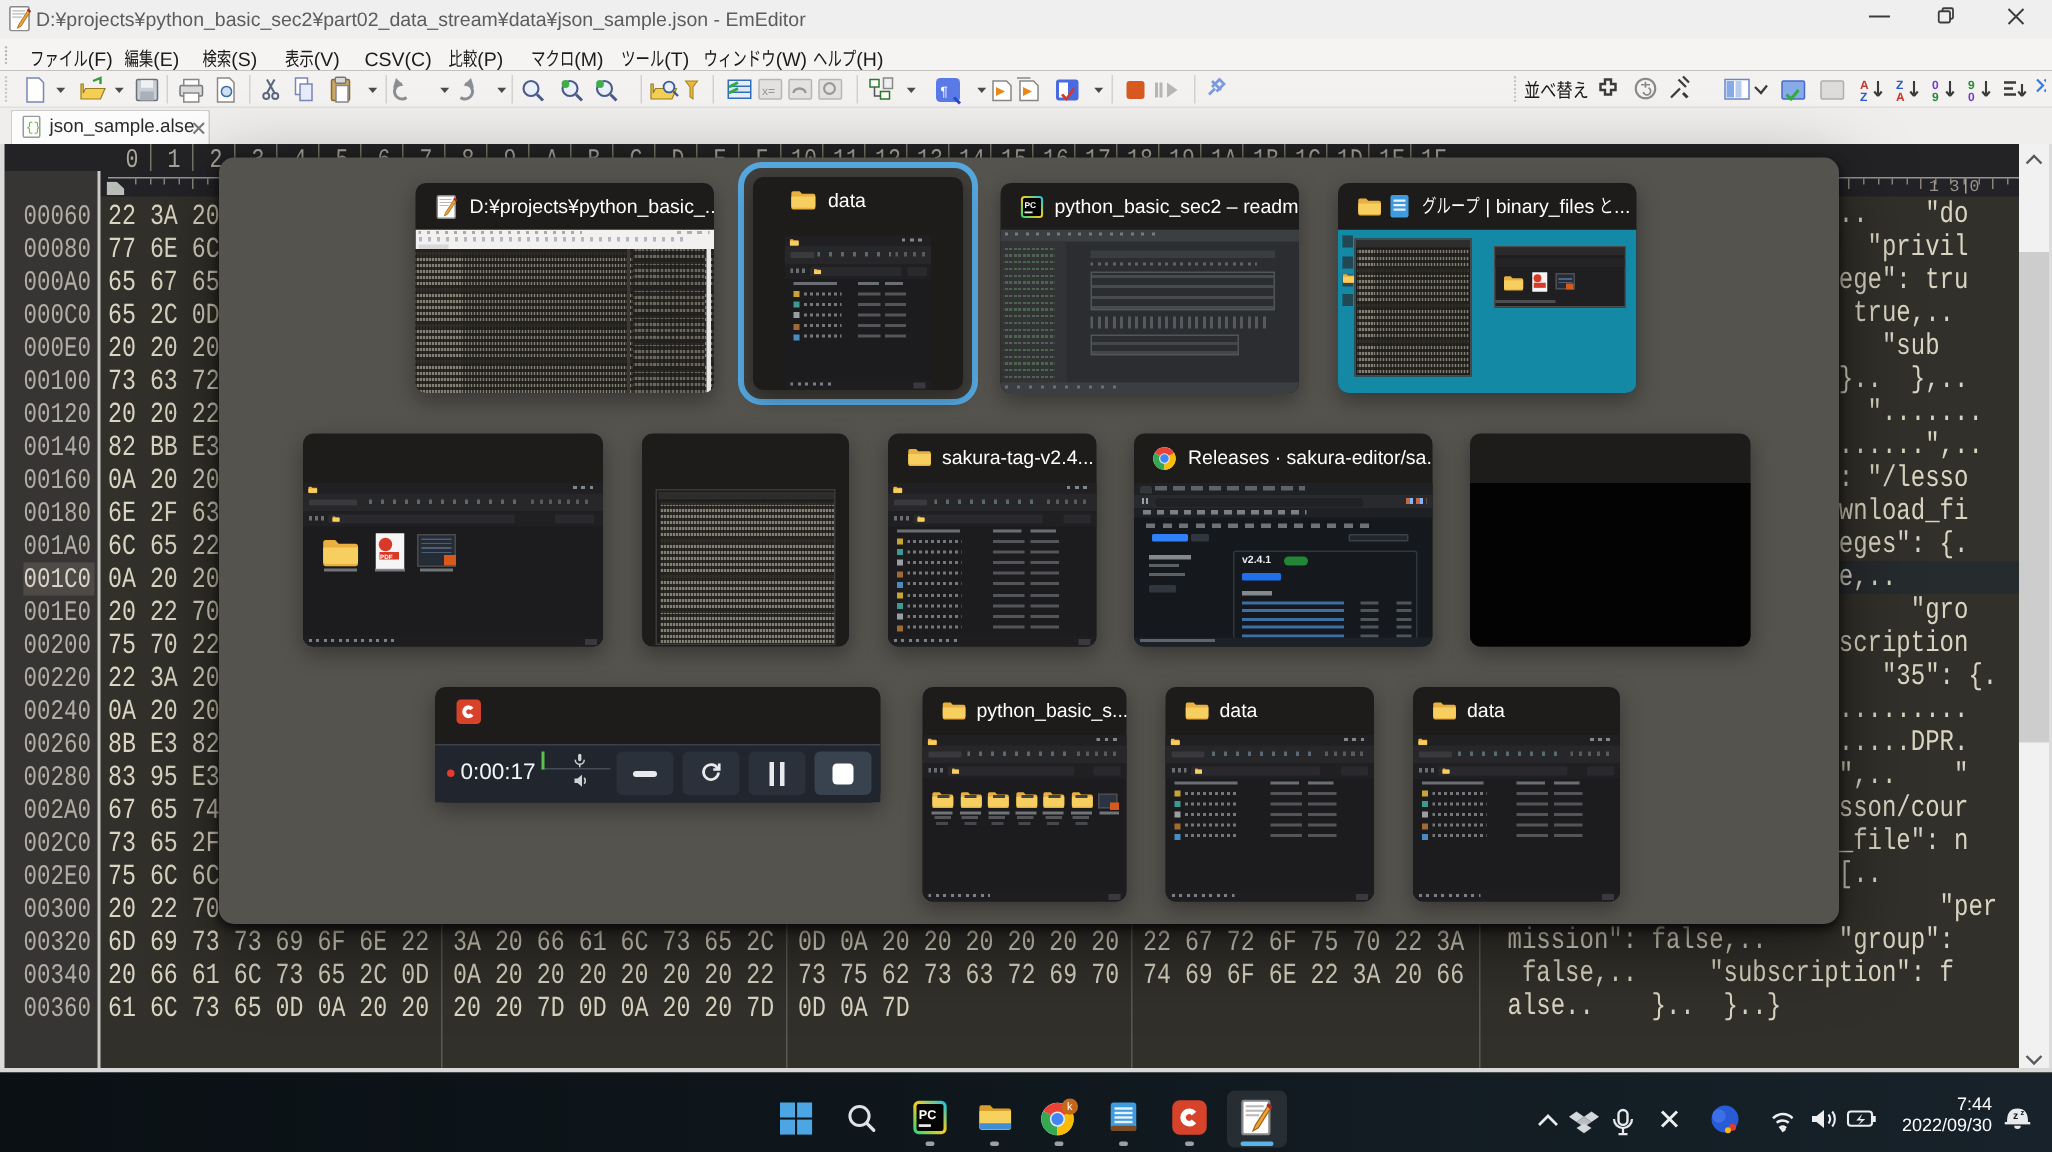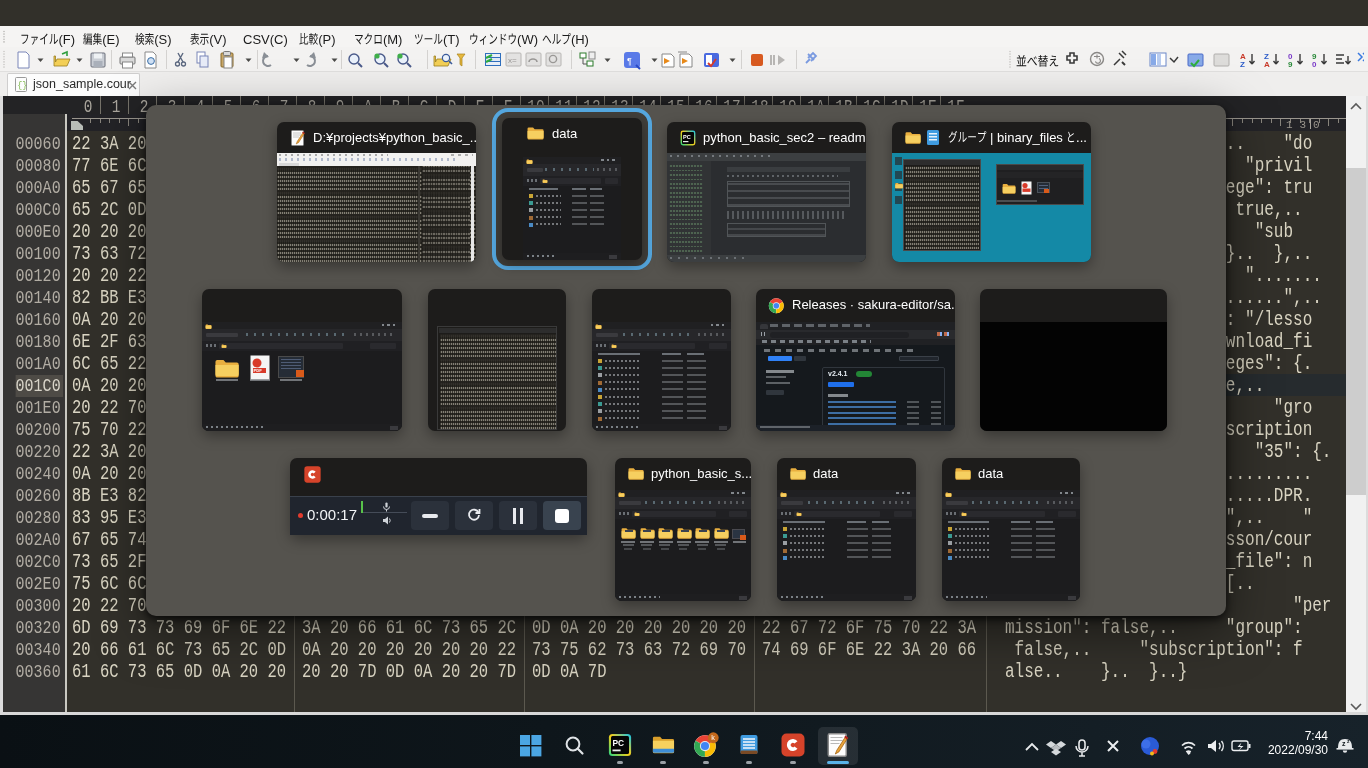--- a/index.html
+++ b/index.html
@@ -35,20 +35,35 @@
 .rdot{position:absolute;top:46px;width:6px;height:3px;border-radius:2px;background:#9aa0a6}
 
 #overlay{position:absolute;left:146px;top:105px;width:1080px;height:511px;background:#55534e;border-radius:10px;box-shadow:0 3px 8px rgba(0,0,0,.75),0 14px 50px rgba(0,0,0,.5)}
 .card{position:absolute;background:#1d1c1b;border-radius:7px;box-shadow:0 5px 14px rgba(0,0,0,.35)}
 .ctitle{position:absolute;left:0;top:0;width:100%;height:31px;color:#fff;font-size:13px;white-space:nowrap;overflow:hidden}
 .clab{position:absolute;left:36px;top:8px}
 .thumb{position:absolute;overflow:hidden}
 </style></head>
 <body>
 <div id="root">
+<div id="titlebar">
+<svg class="abs" style="left:5px;top:4px" width="17" height="17" viewBox="0 0 16 16">
+<rect x="1.5" y="0.5" width="12" height="15" rx="1" fill="#fdfdfd" stroke="#8a8a8a" stroke-width="1"></rect>
+<path d="M3 3h8M3 5h8M3 7h6" stroke="#b8b8b8" stroke-width="0.8"></path>
+<path d="M13.2 2.2 7.2 11.5 6.2 14 8.6 12.6 14.4 3.4z" fill="#e8a33a" stroke="#a06010" stroke-width="0.5"></path>
+<path d="M12.9 1.6 14.8 3.1 13.9 4.3 12.2 2.8z" fill="#b02020"></path>
+</svg>
+<div id="title">D:¥projects¥python_basic_sec2¥part02_data_stream¥data¥json_sample.json - EmEditor</div>
+<svg class="abs" style="left:1240px;top:0" width="128" height="22" viewBox="0 0 128 22">
+<path d="M6 11 h14" stroke="#3c3c3c" stroke-width="1.3"></path>
+<rect x="52.5" y="7.5" width="7.5" height="7.5" rx="1" fill="none" stroke="#3c3c3c" stroke-width="1.2"></rect>
+<path d="M55 7.5 v-1 a1 1 0 0 1 1-1 h5 a1 1 0 0 1 1 1 v5 a1 1 0 0 1-1 1 h-1" fill="none" stroke="#3c3c3c" stroke-width="1.2"></path>
+<path d="M99 6 109 16 M109 6 99 16" stroke="#3c3c3c" stroke-width="1.3"></path>
+</svg>
+</div>
 <div id="menubar">
       <svg class="abs" style="left:2px;top:4px" width="4" height="14" viewBox="0 0 4 14">
         <circle cx="2" cy="1.5" r="0.8" fill="#b9b7b5"></circle>
         <circle cx="2" cy="4.1" r="0.8" fill="#b9b7b5"></circle>
         <circle cx="2" cy="6.7" r="0.8" fill="#b9b7b5"></circle>
         <circle cx="2" cy="9.3" r="0.8" fill="#b9b7b5"></circle>
         <circle cx="2" cy="11.9" r="0.8" fill="#b9b7b5"></circle>
       </svg>
       <div class="menuitem abs" style="left:20px;top:3px"><svg style="vertical-align:-2.3px" width="38.5" height="13" viewBox="0 -830 2960 1000" fill="#1b1b1b">
           <path transform="translate(0,0) scale(0.74,-1)" d="M861 665 800 704C781 699 762 699 747 699C701 699 302 699 245 699C212 699 173 702 145 705V617C171 618 205 620 245 620C302 620 698 620 756 620C742 524 696 385 625 294C541 187 429 102 235 53L303 -22C487 36 606 129 697 246C776 349 824 510 846 615C850 634 854 651 861 665Z"></path>
@@ -269,21 +284,21 @@
         <path d="M284 6 v8 m0 0 l-2.5-3 m2.5 3 2.5-3" stroke="#3a3a3a" stroke-width="1.4" fill="none"></path>
 <path d="M294 4 l4 4 -4 4 m5-8 4 4 -4 4" stroke="#3a7ae0" stroke-width="1.5" fill="none" transform="translate(0,-1)"></path>
 </svg>
     </div>
 <div id="tabbar">
 <div class="abs" style="left:7px;top:1px;width:133px;height:23px;background:#fcfcfc;border:1px solid #cfcece;border-bottom:none;border-radius:2px 2px 0 0"></div>
 <svg class="abs" style="left:14px;top:5px" width="14" height="15" viewBox="0 0 14 15">
 <rect x="1.5" y="0.5" width="11" height="14" rx="1" fill="#fdfdfd" stroke="#9a9a9a"></rect>
 <text x="3.2" y="10.5" font-size="8.5" fill="#7ab648" font-family="Liberation Mono">{}</text>
 </svg>
-<div class="abs" style="left:33px;top:5px;font-size:12.5px;color:#2a2a2a">json_sample.cour</div>
+<div class="abs" style="left:33px;top:5px;font-size:12.5px;color:#2a2a2a">json_sample.alse</div>
 <svg class="abs" style="left:127px;top:8px" width="11" height="11" viewBox="0 0 11 11">
         <path d="M2 2 9 9 M9 2 2 9" stroke="#7a7a7a" stroke-width="1.4"></path>
       </svg>
 </div>
 <div id="editor">
   <div id="gutter"></div>
   <div id="curline"></div>
   <div class="adr" style="top:37px;">00060</div>
       <div class="hx" style="left:72px;top:37px">22 3A 20 20 20 20 20 20 20 20</div>
       <div class="hx" style="left:302px;top:37px">20 20 20 20 20 20 20 20</div>
@@ -951,20 +966,27 @@
           <div class="abs" style="left:188px;top:104px;width:8px;height:4px;background:#3a3a3e"></div>
         </div>
       </div>
       <div class="card" style="left:282px;top:184px;width:138px;height:142px">
         <div class="thumb" style="left:9px;top:37px;width:120px;height:104px;background:#1d1c1a;border:1px solid #3a3a3a">
           <div class="abs" style="left:1px;top:1px;width:118px;height:5px;background:#2d2d2d"></div>
           <div class="abs" style="left:2px;top:7px;width:116px;height:95px;background-color:#2b2923;background-image:repeating-linear-gradient(0deg,rgba(41,39,34,0) 0 20px,rgba(36,34,30,.85) 20px 24px),repeating-linear-gradient(90deg,rgba(26,25,21,.7) 0 1px,rgba(0,0,0,0) 1px 2px),repeating-linear-gradient(0deg,rgba(202,197,182,.55) 0 2px,rgba(0,0,0,0) 2px 4px);"></div>
         </div>
       </div>
       <div class="card" style="left:446px;top:184px;width:139px;height:142px">
+        <div class="ctitle">
+          <svg class="abs" style="left:13px;top:9px" width="16" height="13" viewBox="0 0 16 13">
+<path d="M0.5 2.5 a1.2 1.2 0 0 1 1.2-1.2 h4l1.5 1.6h7.2 a1.2 1.2 0 0 1 1.2 1.2 v7.4 a1.2 1.2 0 0 1-1.2 1.2 h-12.7 a1.2 1.2 0 0 1-1.2-1.2z" fill="#e9af3f"></path>
+<path d="M0.5 4.6 h15.1 v5.9 a1.2 1.2 0 0 1-1.2 1.2 h-12.7 a1.2 1.2 0 0 1-1.2-1.2z" fill="#f6cf60"></path>
+</svg>
+          <div class="clab" style="left:36px">sakura-tag-v2.4...</div>
+        </div>
         <div class="thumb" style="left:0;top:33px;width:139px;height:109px;border-radius:0 0 7px 7px">
           <div class="abs" style="left:0px;top:0px;width:139px;height:109px;background:#1c1c1e"></div>
           <div class="abs" style="left:0px;top:0px;width:139px;height:7px;background:#202022"></div>
           <svg class="abs" style="left:3px;top:1.5px" width="7" height="5" viewBox="0 0 16 13">
 <path d="M0.5 2.5 a1.2 1.2 0 0 1 1.2-1.2 h4l1.5 1.6h7.2 a1.2 1.2 0 0 1 1.2 1.2 v7.4 a1.2 1.2 0 0 1-1.2 1.2 h-12.7 a1.2 1.2 0 0 1-1.2-1.2z" fill="#e9af3f"></path>
 <path d="M0.5 4.6 h15.1 v5.9 a1.2 1.2 0 0 1-1.2 1.2 h-12.7 a1.2 1.2 0 0 1-1.2-1.2z" fill="#f6cf60"></path>
 </svg>
           <div class="abs" style="left:119px;top:2px;width:16px;height:2px;background:repeating-linear-gradient(90deg,rgba(154,160,166,.8) 0 2.5px,transparent 2.5px 5.5px)"></div>
           <div class="abs" style="left:0px;top:7px;width:139px;height:12px;background:#27272a"></div>
           <div class="abs" style="left:4px;top:11px;width:22px;height:4px;background:#3a3a3e;border-radius:1px"></div>

